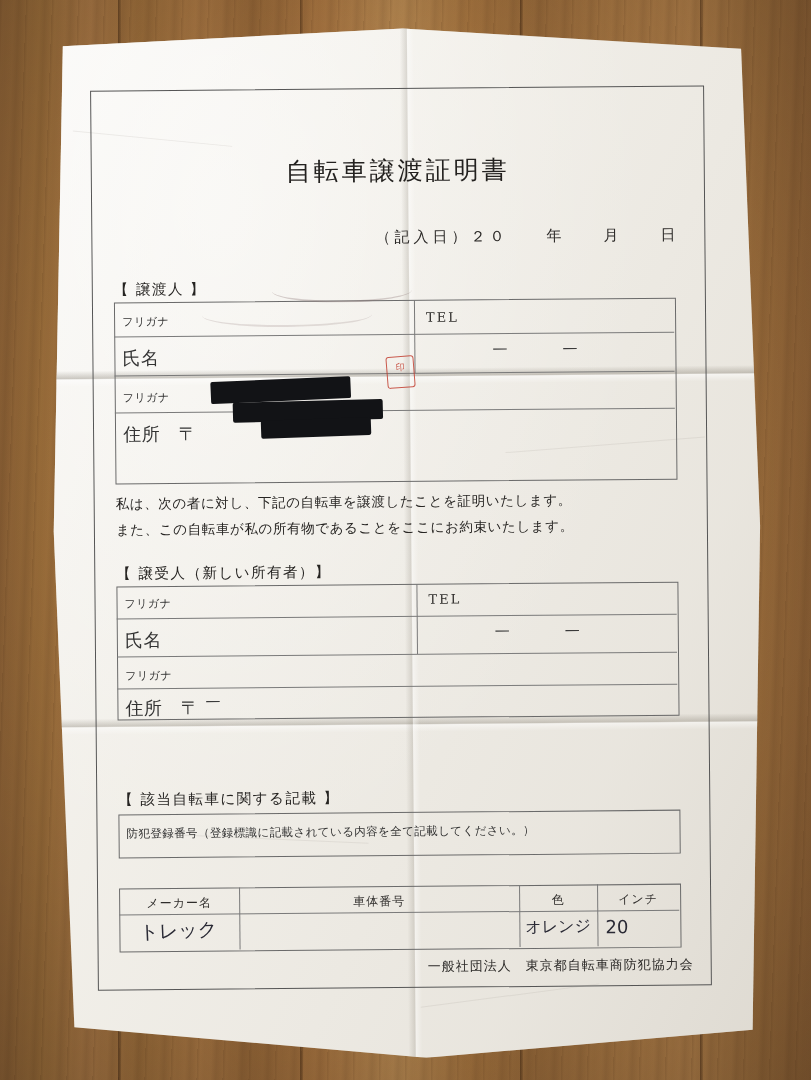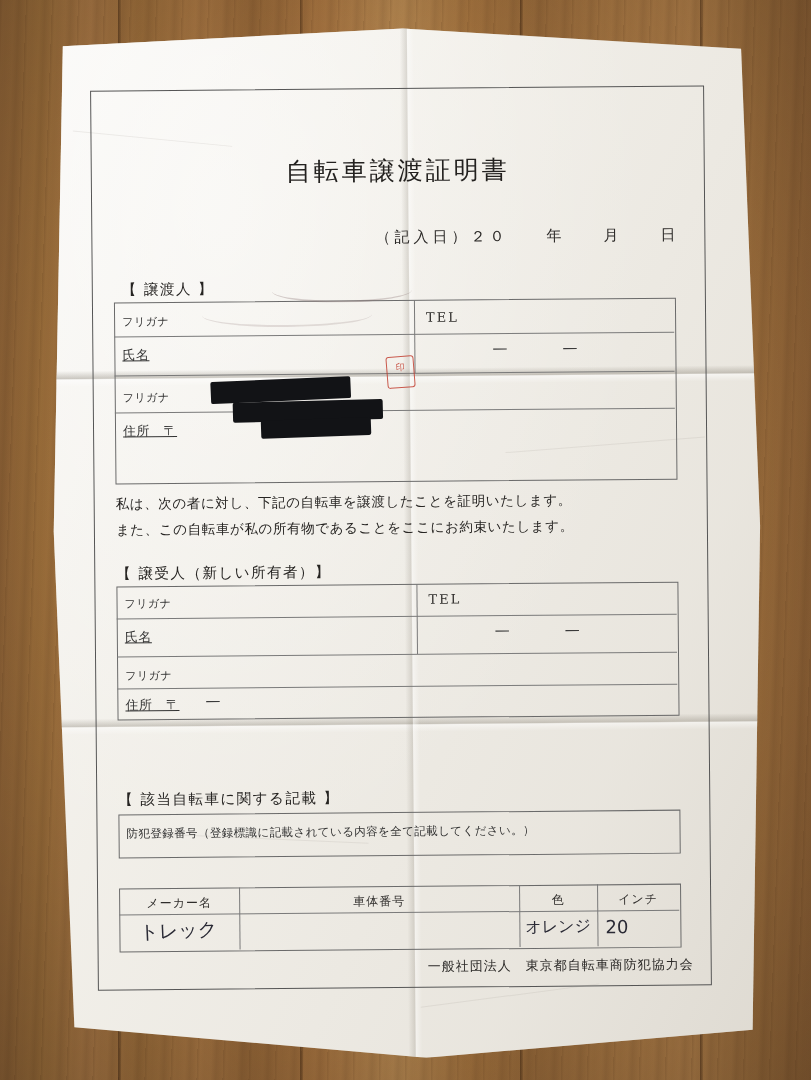--- a/index.html
+++ b/index.html
@@ -160,21 +160,21 @@
     position: absolute;
     border-left: 1px solid #7a7a7a;
   }
   .lbl {
     position: absolute;
     font-size: 11px;
     color: #333;
     letter-spacing: 0.5px;
     font-family: "DejaVu Sans", "Liberation Sans", sans-serif;
   }
-  .lbl.big { font-size: 13px; text-decoration: underline; }
+  .lbl.big { font-size: 18px; }
   .tel {
     position: absolute;
     font-size: 13px;
     letter-spacing: 2px;
     color: #2e2c2a;
     font-family: "DejaVu Serif", "Liberation Serif", serif;
   }
   .dash { position: absolute; font-size: 15px; color: #3a3a3a; }
   .para {
     position: absolute;
@@ -270,21 +270,21 @@
       <div class="crinkle" style="left:470px;top:430px;width:200px;height:1px;transform:rotate(-4deg);"></div>
       <div class="crinkle" style="left:90px;top:820px;width:240px;height:1px;transform:rotate(3deg);"></div>
       <div class="crinkle" style="left:380px;top:980px;width:180px;height:1px;transform:rotate(-7deg);"></div>
 
       <div id="form">
         <div id="form-border"></div>
 
         <div class="title">自転車譲渡証明書</div>
         <div class="date-line">（記入日）２０　　年　　月　　日</div>
 
-        <div class="sec-head" style="top:190px; left:30px;">【 譲渡人 】</div>
+        <div class="sec-head" style="top:190px; left:22px;">【 譲渡人 】</div>
 
         <div class="box" style="top:212px; left:22px; width:560px; height:180px;"></div>
         <div class="hline" style="top:246px; left:22px; width:560px;"></div>
         <div class="hline" style="top:285px; left:22px; width:560px;"></div>
         <div class="hline" style="top:322px; left:22px; width:560px;"></div>
         <div class="vline" style="top:212px; left:322px; height:73px;"></div>
 
         <div class="lbl" style="top:224px; left:30px;">フリガナ</div>
         <div class="lbl big" style="top:256px; left:30px;">氏名</div>
         <div class="tel" style="top:222px; left:334px;">TEL</div>

